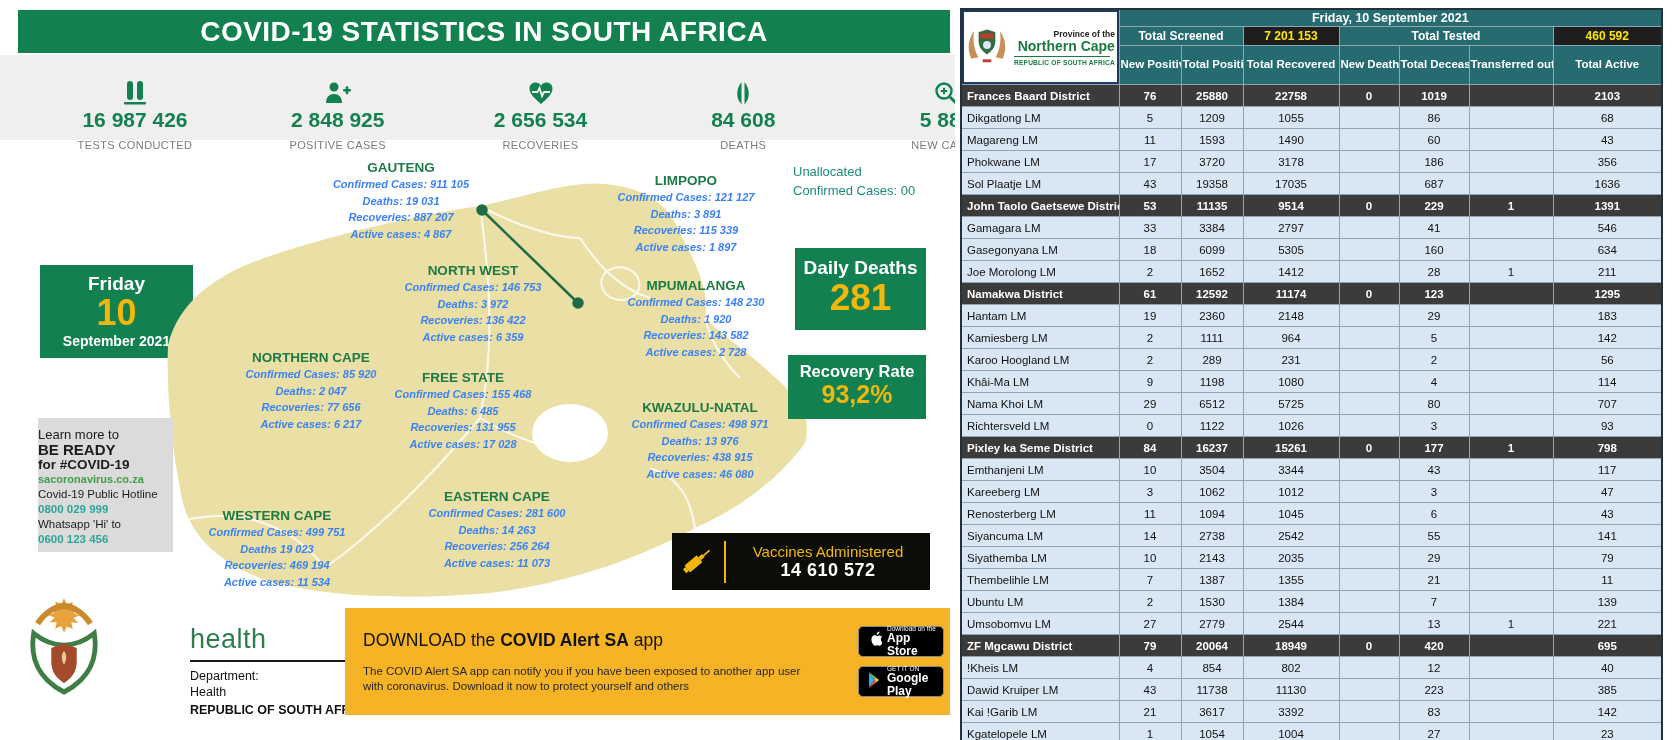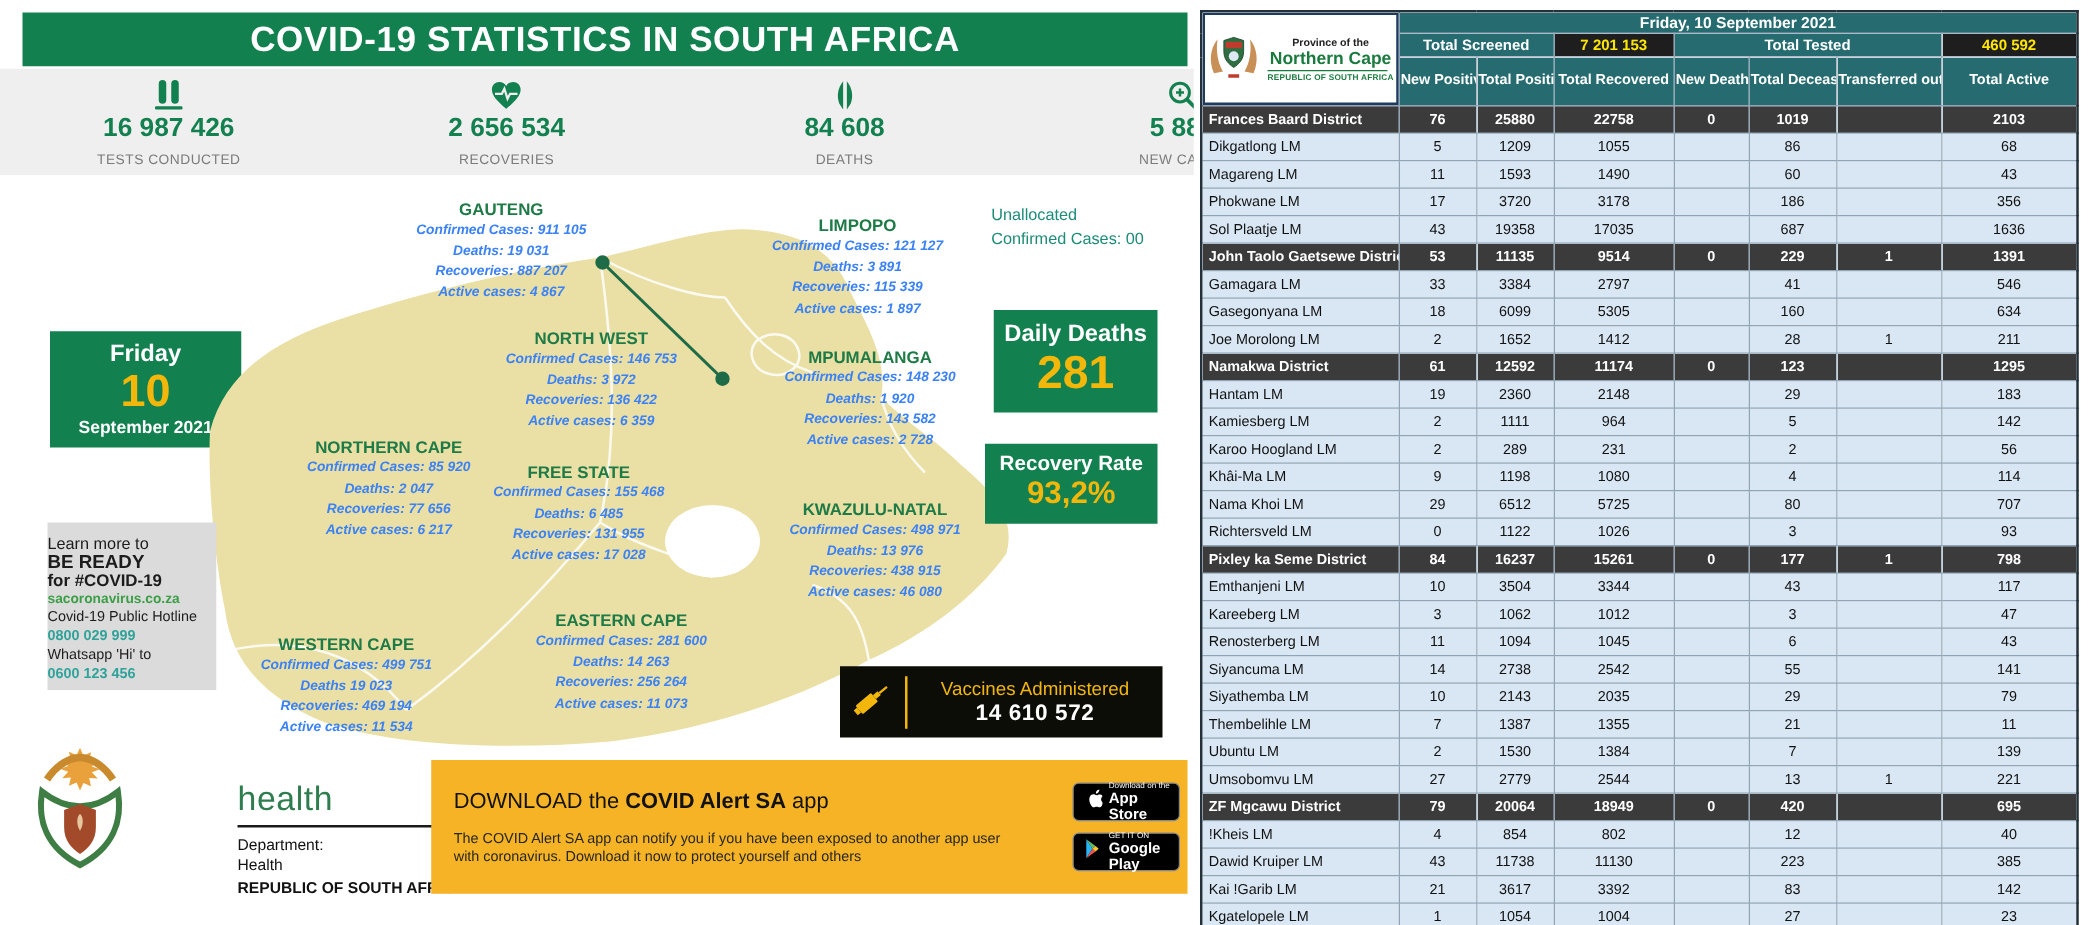--- a/index.html
+++ b/index.html
@@ -4,21 +4,21 @@
 <style>
   html,body{margin:0;padding:0;background:#fff;}
   body{width:1677px;height:740px;overflow:hidden;font-family:"Liberation Sans",sans-serif;}
   .canvas{position:relative;width:1677px;height:740px;background:#fff;}
   .abs{position:absolute;}
   
   .left-panel{position:absolute;left:0;top:0;width:955px;height:740px;background:#fff;}
   .title-bar{left:18px;top:10px;width:932px;height:43px;background:#12814F;color:#fff;
     font-weight:bold;font-size:28px;line-height:43px;text-align:center;letter-spacing:.5px;}
   .stats-strip{left:0;top:55px;width:1081px;height:85px;background:#EFEFEF;display:flex;
-    justify-content:space-between;padding:7px 55px 0;box-sizing:border-box;}
+    justify-content:space-between;padding:24px 55px 0;box-sizing:border-box;}
   .stat{width:160px;text-align:center;}
   .stat .s-icon{height:28px;}
   .stat .s-value{color:#12814F;font-weight:bold;font-size:21px;margin-top:1px;}
   .stat .s-label{color:#7b7b7b;font-size:11px;margin-top:7px;letter-spacing:.4px;}
   .green-box{background:#12814F;text-align:center;color:#fff;}
   .active-box{left:38px;top:163px;width:152px;height:74px;}
   .ab-label{font-size:21px;font-weight:bold;padding-top:8px;}
   .ab-value{font-size:30px;font-weight:bold;color:#F2B70A;line-height:1.05;}
   .date-box{left:40px;top:265px;width:153px;height:93px;}
   .db-day{font-size:19px;font-weight:bold;padding-top:8px;}
@@ -70,21 +70,21 @@
     border:2px solid #22313C;}
   .nc th,.nc td{border:1px solid #8FA4B5;overflow:hidden;white-space:nowrap;}
   .th-teal{background:#256B70;color:#ffffff;font-weight:bold;}
   .date-cell{font-size:12.5px;height:14px;}
   .lbl-cell{font-size:12px;height:16px;}
   .th-dark{background:#1E1E1E;color:#FFE600;font-weight:bold;font-size:12px;}
   .col-h{background:#256B70;color:#fff;font-weight:bold;font-size:11.5px;height:36px;
     white-space:normal;line-height:13.5px;vertical-align:middle;}
   .logo-cell{background:#fff;height:66px;padding:2px;box-shadow:inset 0 0 0 2px #1E3A5F;}
   .logo-wrap{display:flex;align-items:center;}
-  .lg-text{margin-left:4px;text-align:center;}
+  .lg-text{margin-left:4px;text-align:right;}
   .lg-1{font-size:8.5px;color:#222;}
   .lg-2{font-size:14px;font-weight:bold;color:#1B7B3F;line-height:15px;}
   .lg-rule{width:96px;height:1px;background:#1B7B3F;margin:2px 0;}
   .lg-3{font-size:6.6px;color:#1B7B3F;letter-spacing:.2px;}
   .nc tbody td{height:19px;font-size:11.5px;text-align:center;color:#111;}
   .nc tbody td.nm{text-align:left;padding-left:5px;}
   tr.lm td{background:#D9E7F4;}
   tr.district td{background:#3B3B3B;color:#fff;font-weight:bold;}
 </style>
 </head>
@@ -98,20 +98,30 @@
 
     <div class="abs stats-strip" id="stats-strip">
         <div class="stat">
           <div class="s-icon"><svg width="28" height="28" viewBox="0 0 28 28" fill="#12814F">
               <rect x="6" y="2" width="6" height="19" rx="3"></rect>
               <rect x="16" y="2" width="6" height="19" rx="3"></rect>
               <rect x="3" y="23" width="22" height="2.5" rx="1"></rect>
             </svg></div>
           <div class="s-value">16 987 426</div>
           <div class="s-label">TESTS CONDUCTED</div>
+        </div>
+        <div class="stat">
+          <div class="s-icon"><svg width="28" height="28" viewBox="0 0 28 28" fill="#12814F">
+              <circle cx="10" cy="8" r="4.5"></circle>
+              <path d="M2 24c0-6 3.5-9 8-9s8 3 8 9z"></path>
+              <rect x="19" y="10" width="8" height="2.6" rx="1"></rect>
+              <rect x="21.7" y="7.3" width="2.6" height="8" rx="1"></rect>
+            </svg></div>
+          <div class="s-value">2 848 925</div>
+          <div class="s-label">POSITIVE CASES</div>
         </div>
         <div class="stat">
           <div class="s-icon"><svg width="28" height="28" viewBox="0 0 28 28">
               <path fill="#12814F" d="M14 25C7 19 2.5 14.5 2.5 9.5 2.5 6 5.2 3.5 8.5 3.5c2.3 0 4.3 1.2 5.5 3.2 1.2-2 3.2-3.2 5.5-3.2 3.3 0 6 2.5 6 6 0 5-4.5 9.5-11.5 15.5z"></path>
               <polyline points="5,13 10.5,13 12.5,9 15,17 17,13 23,13" fill="none" stroke="#EFEFEF" stroke-width="1.8"></polyline>
             </svg></div>
           <div class="s-value">2 656 534</div>
           <div class="s-label">RECOVERIES</div>
         </div>
         <div class="stat">

